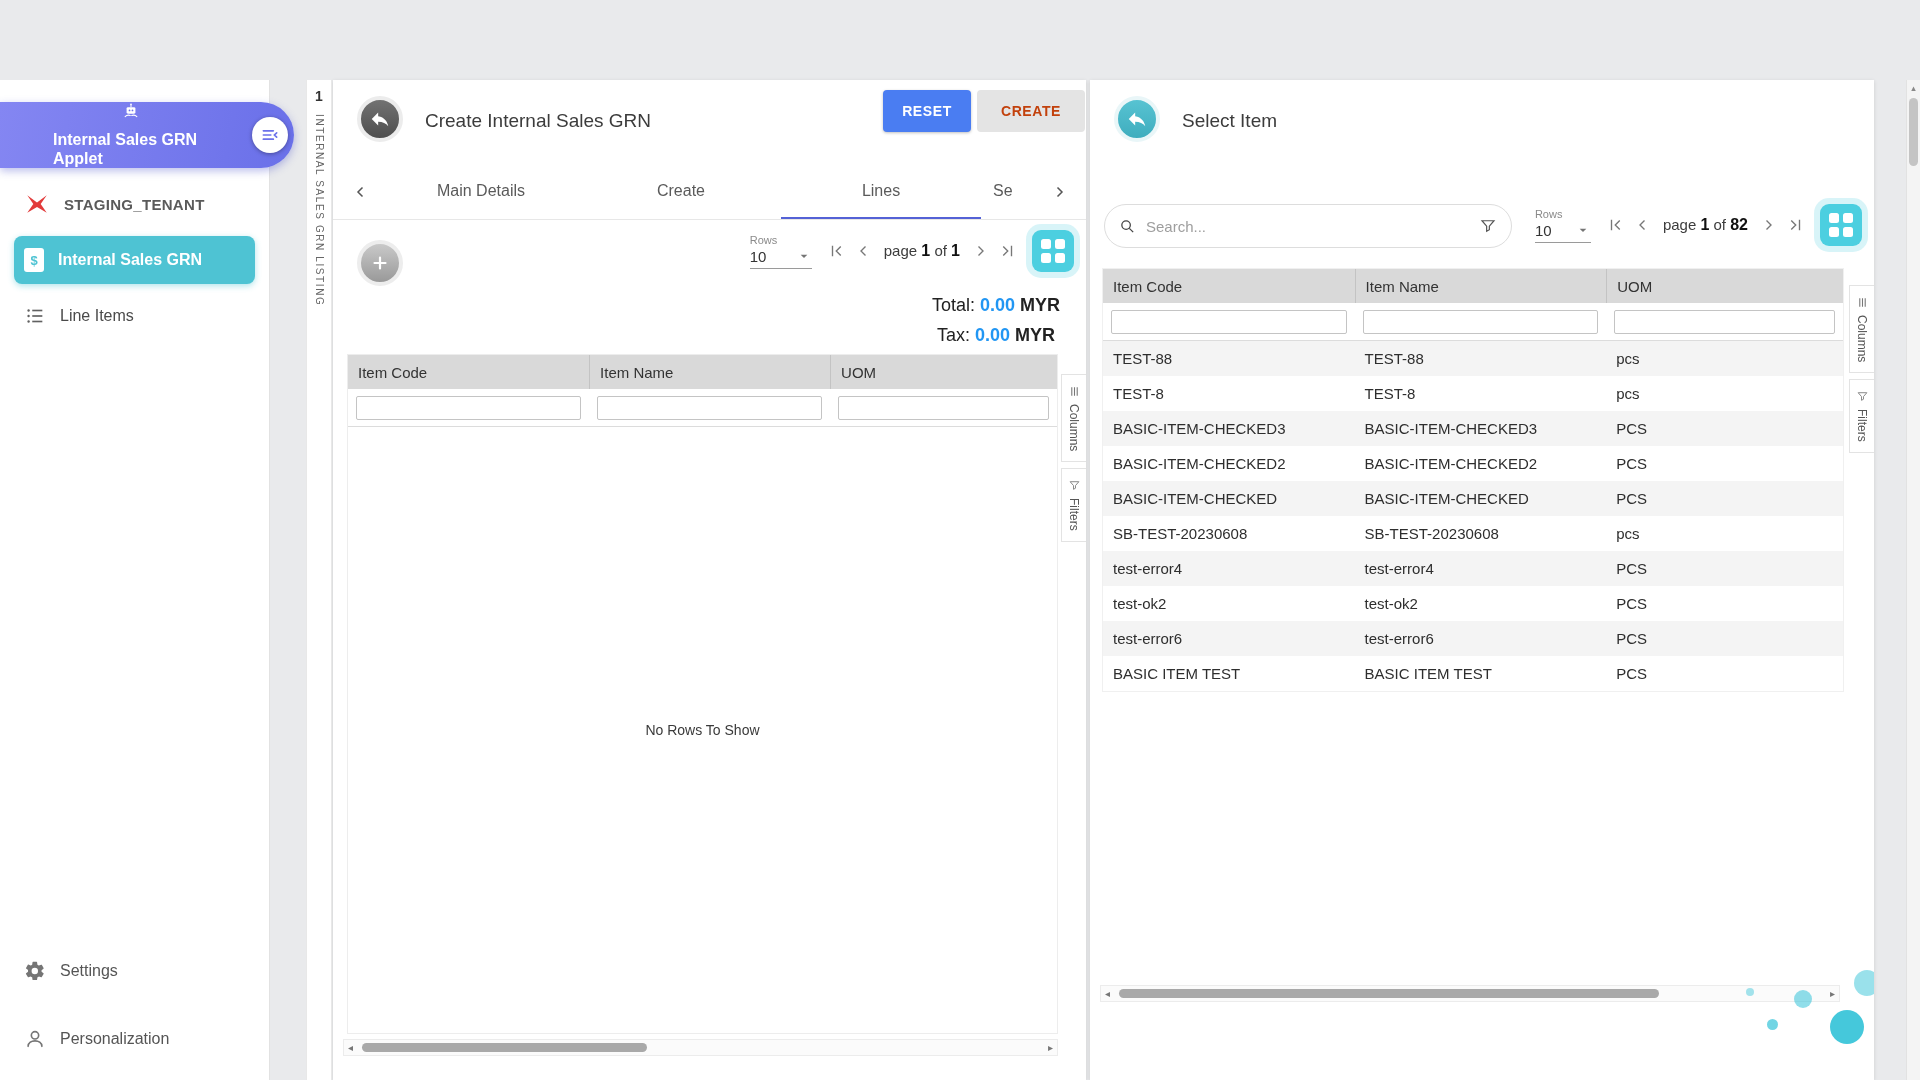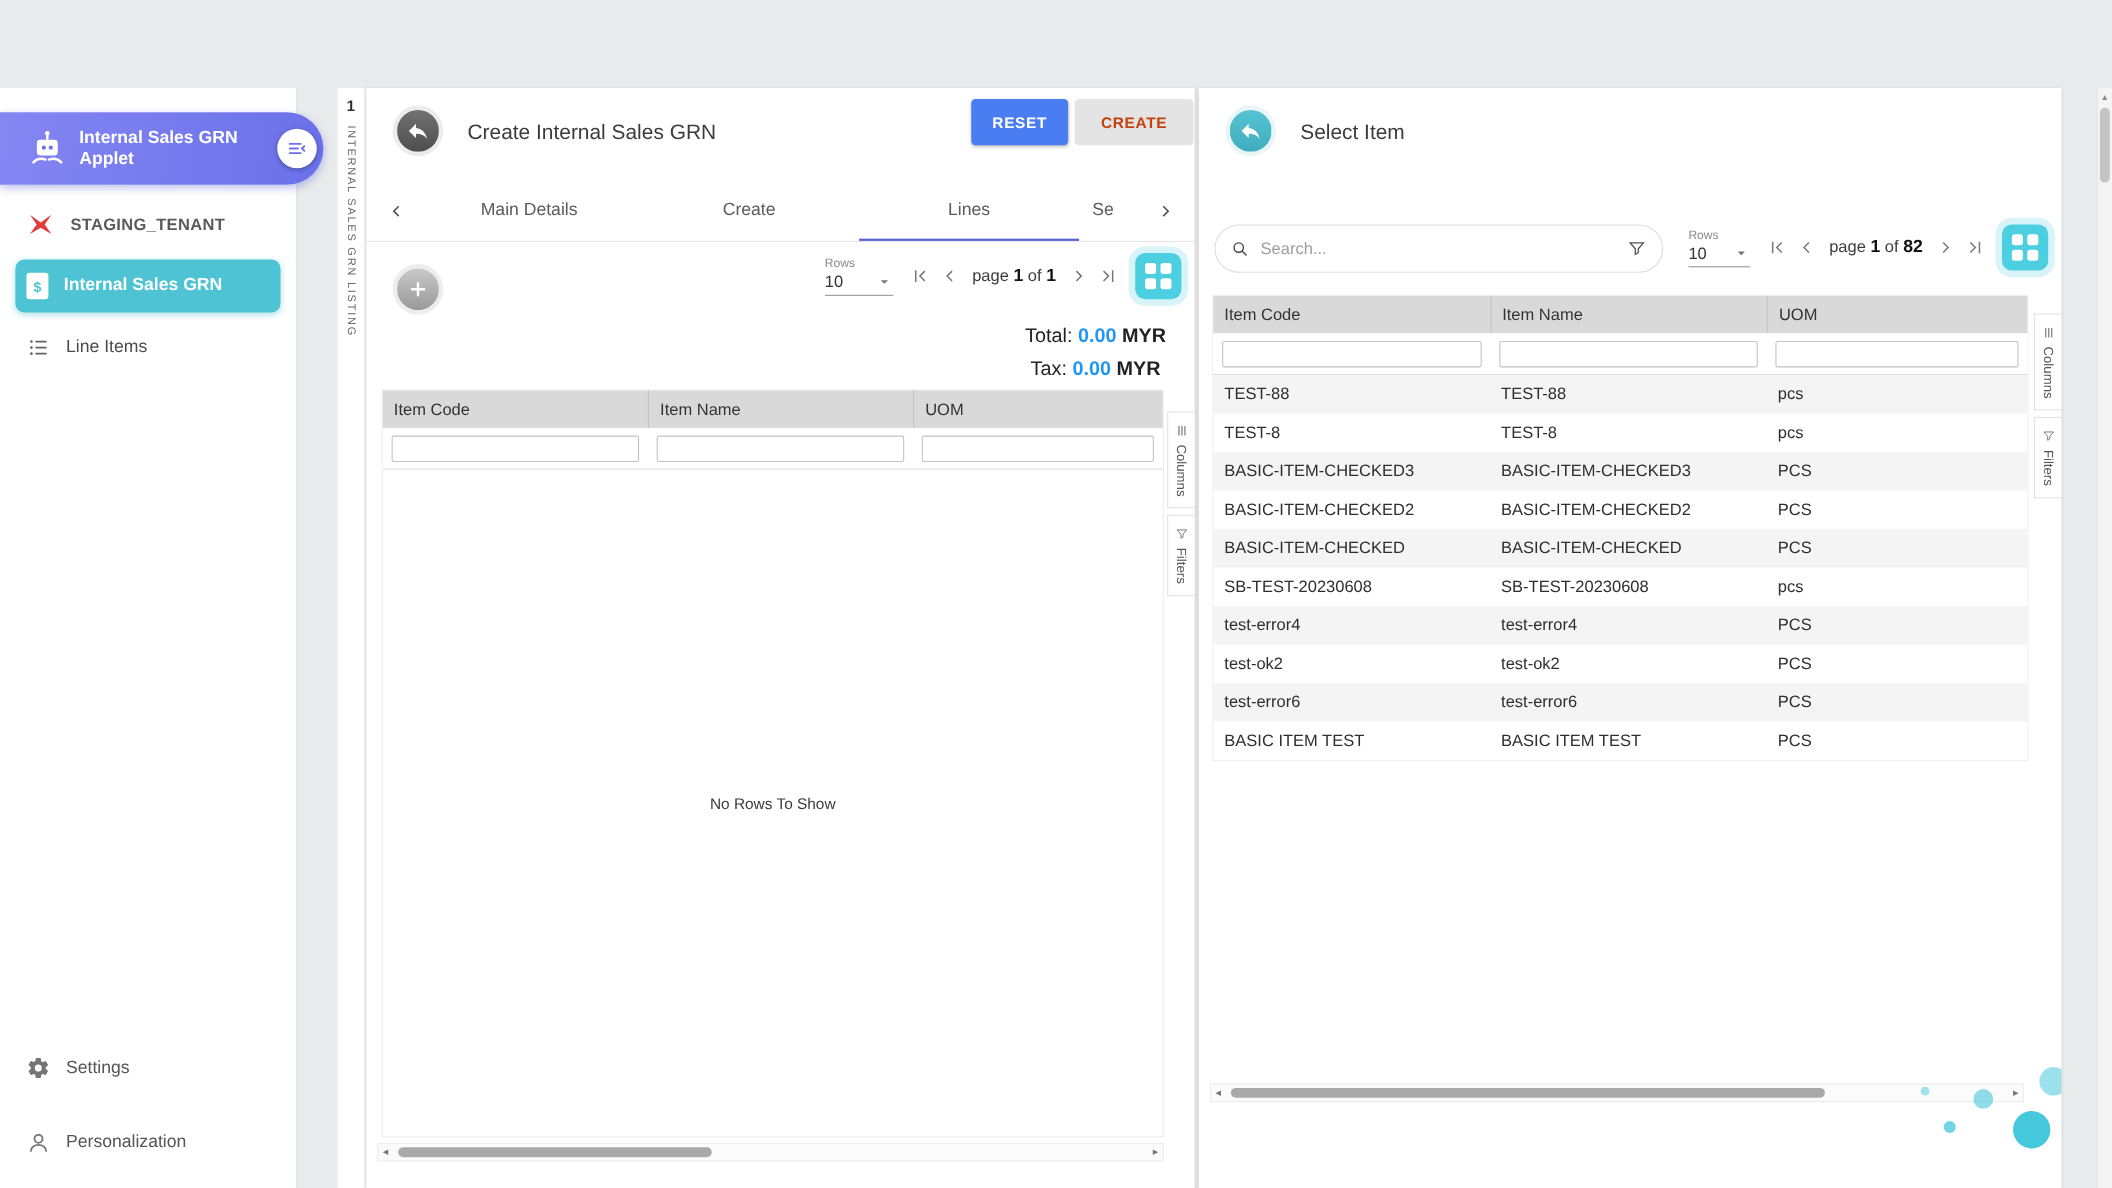--- a/index.html
+++ b/index.html
@@ -17,21 +17,21 @@
   .logo-text { color:#fff; font-size:31px; font-weight:700; letter-spacing:.5px; }
   .avatar { position:absolute; right:22px; top:16px; width:48px; height:48px; border-radius:50%;
     background:radial-gradient(circle at 35% 30%, #e8c9a4, #b07c4e 45%, #5f452c 85%); cursor:pointer; }
 
   
   .sidebar { position:absolute; top:80px; left:0; bottom:0; width:270px; background:#fff;
     border-right:1px solid #e2e2e2; z-index:20; }
   .applet-header { position:absolute; top:22px; left:0; width:294px; height:66px;
     border-radius:0 34px 34px 0; background:linear-gradient(100deg,#8486f2,#6a70e9);
     box-shadow:0 3px 8px rgba(60,70,200,.35); display:flex; align-items:center;
-    gap:10px; padding:0 46px 0 24px; z-index:3; }
+    gap:10px; padding:0 46px 0 14px; z-index:3;flex-direction:column; }
   .applet-title { color:#fff; font-size:16px; font-weight:700; line-height:1.2; width:156px; }
   .menu-toggle { position:absolute; right:6px; top:15px; width:36px; height:36px; border-radius:50%;
     background:#fff; box-shadow:0 1px 4px rgba(0,0,0,.35); display:flex; align-items:center; justify-content:center; }
   .side-menu { margin-top:100px; padding:0 14px; }
   .side-item { display:flex; align-items:center; gap:14px; height:48px; padding:0 10px;
     border-radius:8px; color:#4a4a4a; font-size:16px; margin-bottom:8px; cursor:pointer;text-align:center; }
   .side-item.tenant span { font-size:15px; font-weight:700; color:#5a5a5a; letter-spacing:.3px; }
   .side-item.active { background:#4ec3d3; color:#fff; font-weight:700;
     box-shadow:0 2px 6px rgba(78,195,211,.45); }
   .doc-icon { width:20px; height:24px; background:#fff; border-radius:3px;

